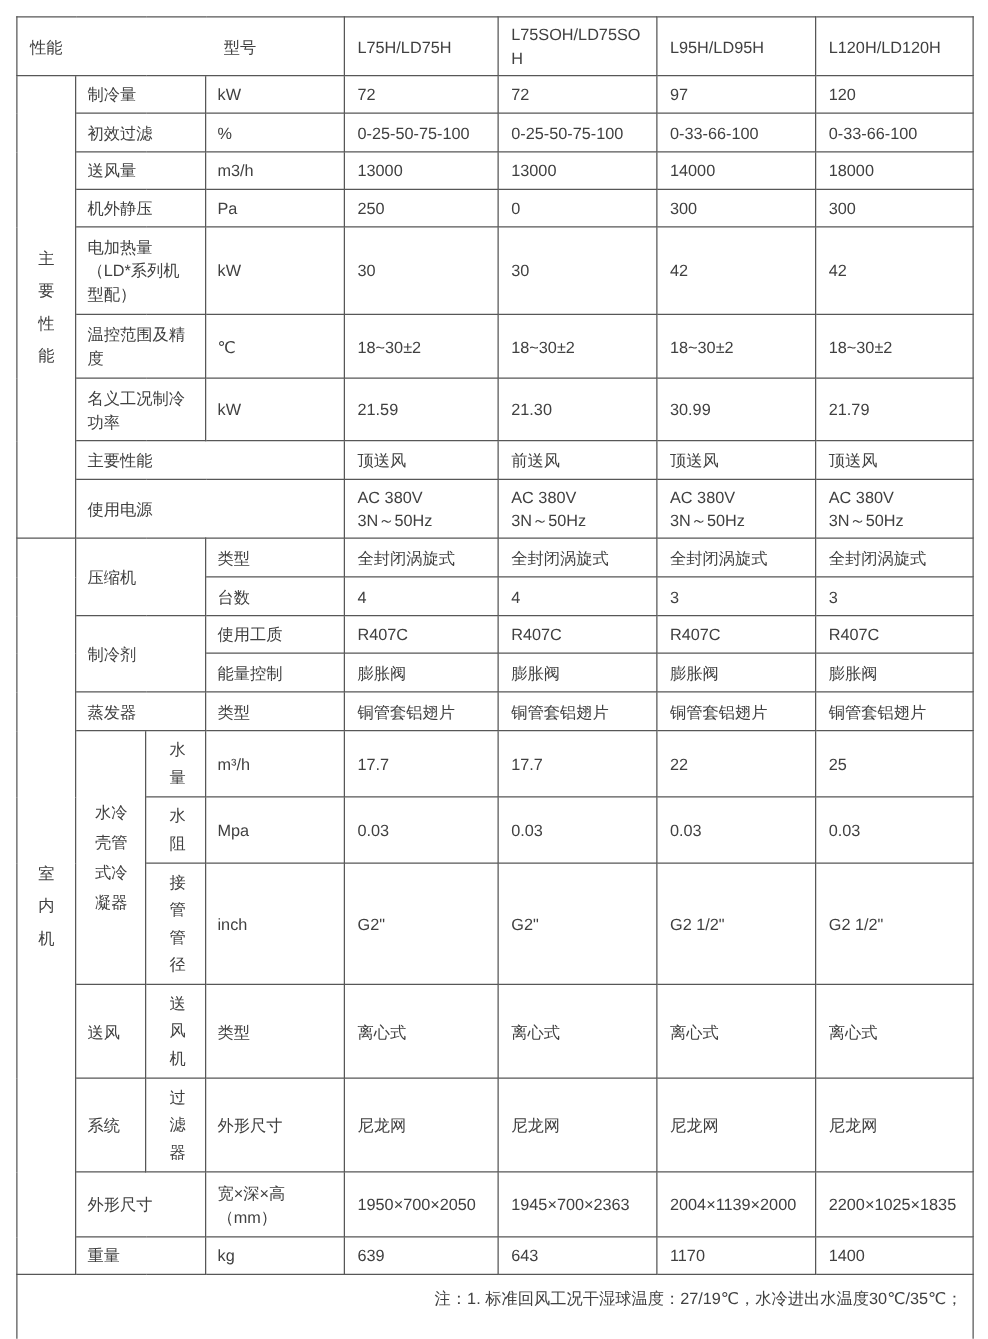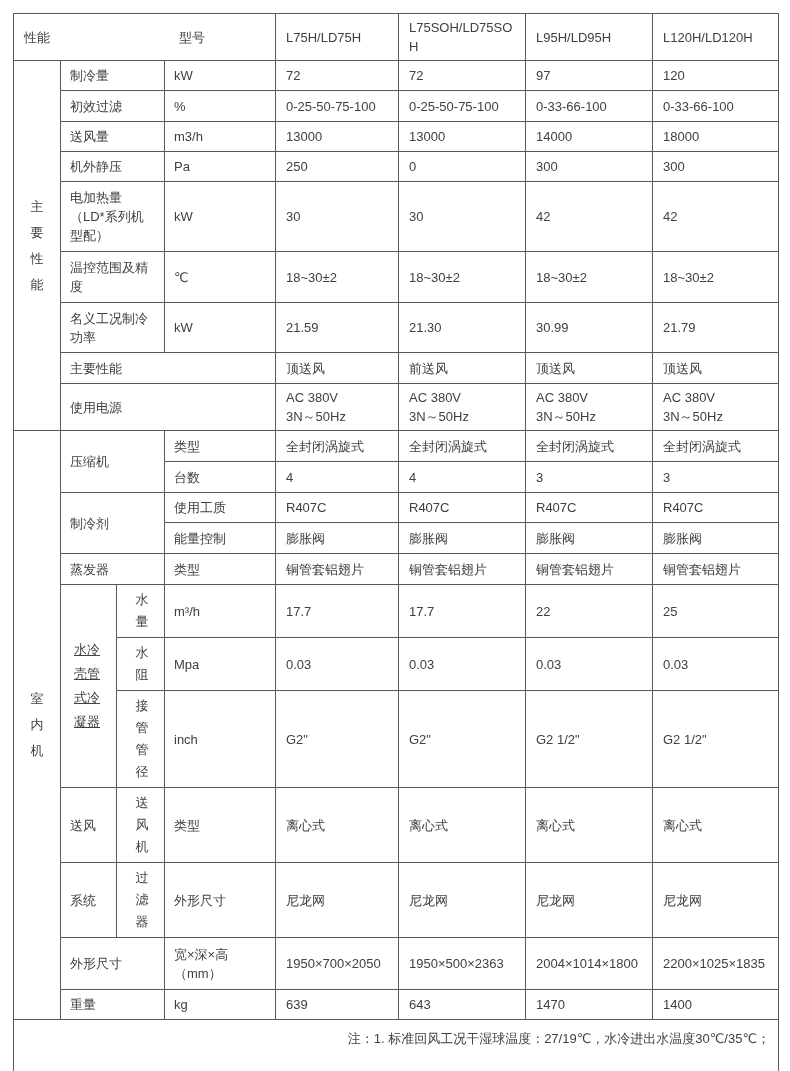--- a/index.html
+++ b/index.html
@@ -18,21 +18,21 @@
     line-height:19px;
     overflow:hidden;
     word-break:break-word;
   }
   .val{padding-left:10px;}
   .pre{white-space:pre-line;}
   
   .vt{display:block;width:15px;margin:0 auto;word-break:break-all;text-align:right;line-height:22px;padding:0;font-family:Liberation Serif, serif;}
   .vt-sec{display:block;width:15px;margin:0 auto;word-break:break-all;text-align:center;line-height:26px;}
   .sec-cell{padding:16px 2px;text-align:center;}
-  .grp-wrap{display:block;width:30px;margin:0 auto;word-break:break-all;line-height:24px;text-align:left;text-decoration:underline;}
+  .grp-wrap{display:block;width:30px;margin:0 auto;word-break:break-all;line-height:24px;text-align:center;}
   .hdr-flex{display:flex;justify-content:space-between;align-items:flex-start;padding:0 62px 0 1px;}
   .notes-cell{padding:10px 8px 12px 6px;vertical-align:top;}
   .note1{padding-left:0;line-height:18px;text-align:right;}
   .note2{padding-left:32px;margin-top:21px;line-height:18px;}
 </style>
 </head>
 <body>
 
 <div class="wrap">
 <table>
@@ -237,30 +237,30 @@
     <td class="val">尼龙网</td>
     <td class="val">尼龙网</td>
     <td class="val">尼龙网</td>
     <td class="val">尼龙网</td>
   </tr>
   <tr style="height:52px">
     <td colspan="2">外形尺寸</td>
     <td class="pre">宽×深×高
 （mm）</td>
     <td class="val">1950×700×2050</td>
-    <td class="val">1950×500×2363</td>
-    <td class="val">2004×1014×1800</td>
+    <td class="val">1945×700×2363</td>
+    <td class="val">2004×1139×2000</td>
     <td class="val">2200×1025×1835</td>
   </tr>
   <tr style="height:30px">
     <td colspan="2">重量</td>
     <td>kg</td>
     <td class="val">639</td>
     <td class="val">643</td>
-    <td class="val">1470</td>
+    <td class="val">1170</td>
     <td class="val">1400</td>
   </tr>
 
   <tr style="height:68px">
     <td colspan="8" class="notes-cell">
       <div class="note1">注：1.  标准回风工况干湿球温度：27/19℃，水冷进出水温度30℃/35℃；</div>
       <div class="note2">2.  水冷机最高进水温度34℃，最低进水温度20℃，承受最高水压0.4Mpa。</div>
     </td>
   </tr>
 </tbody>

